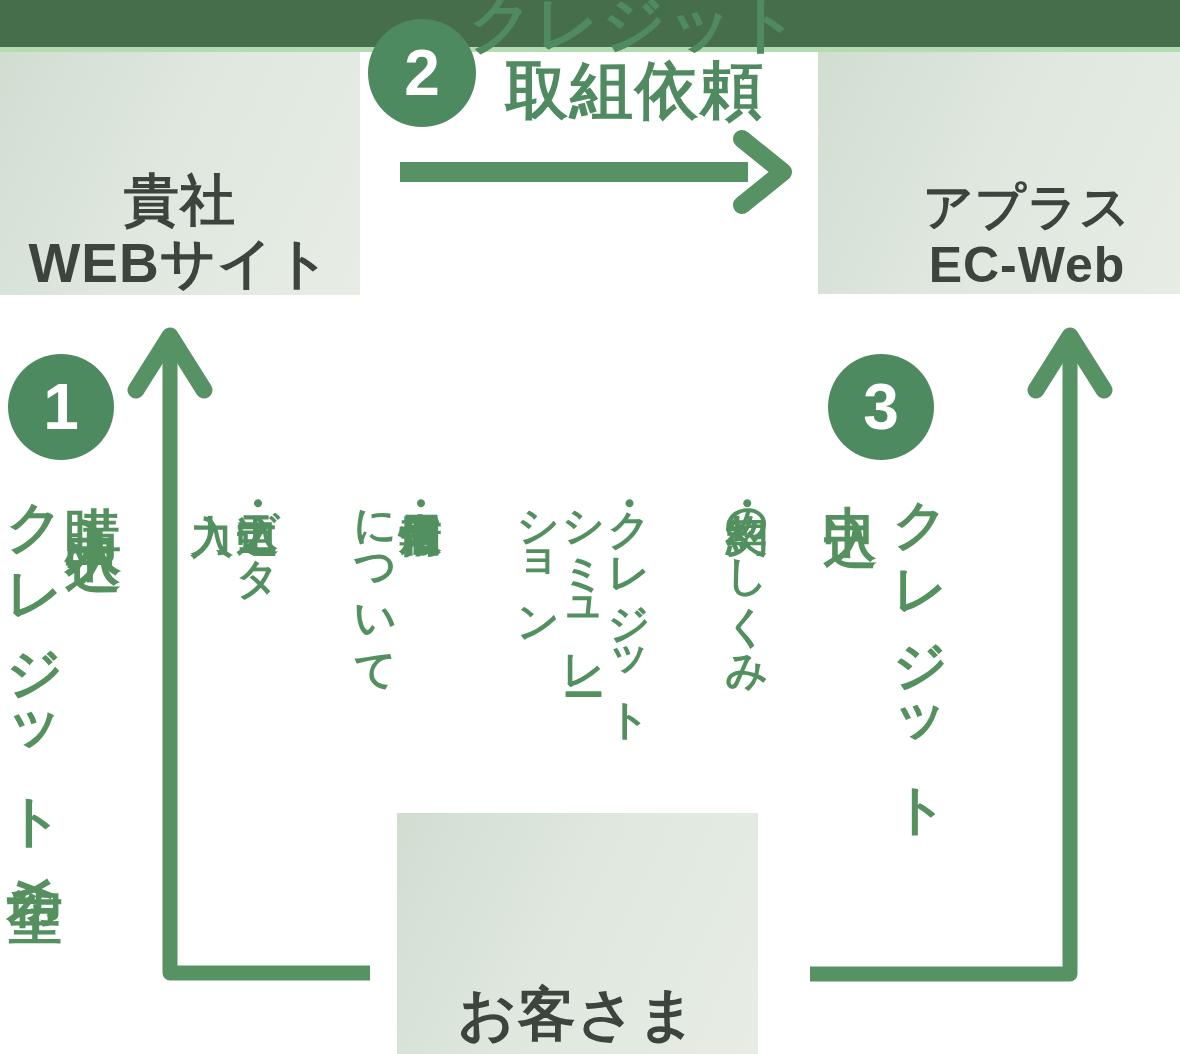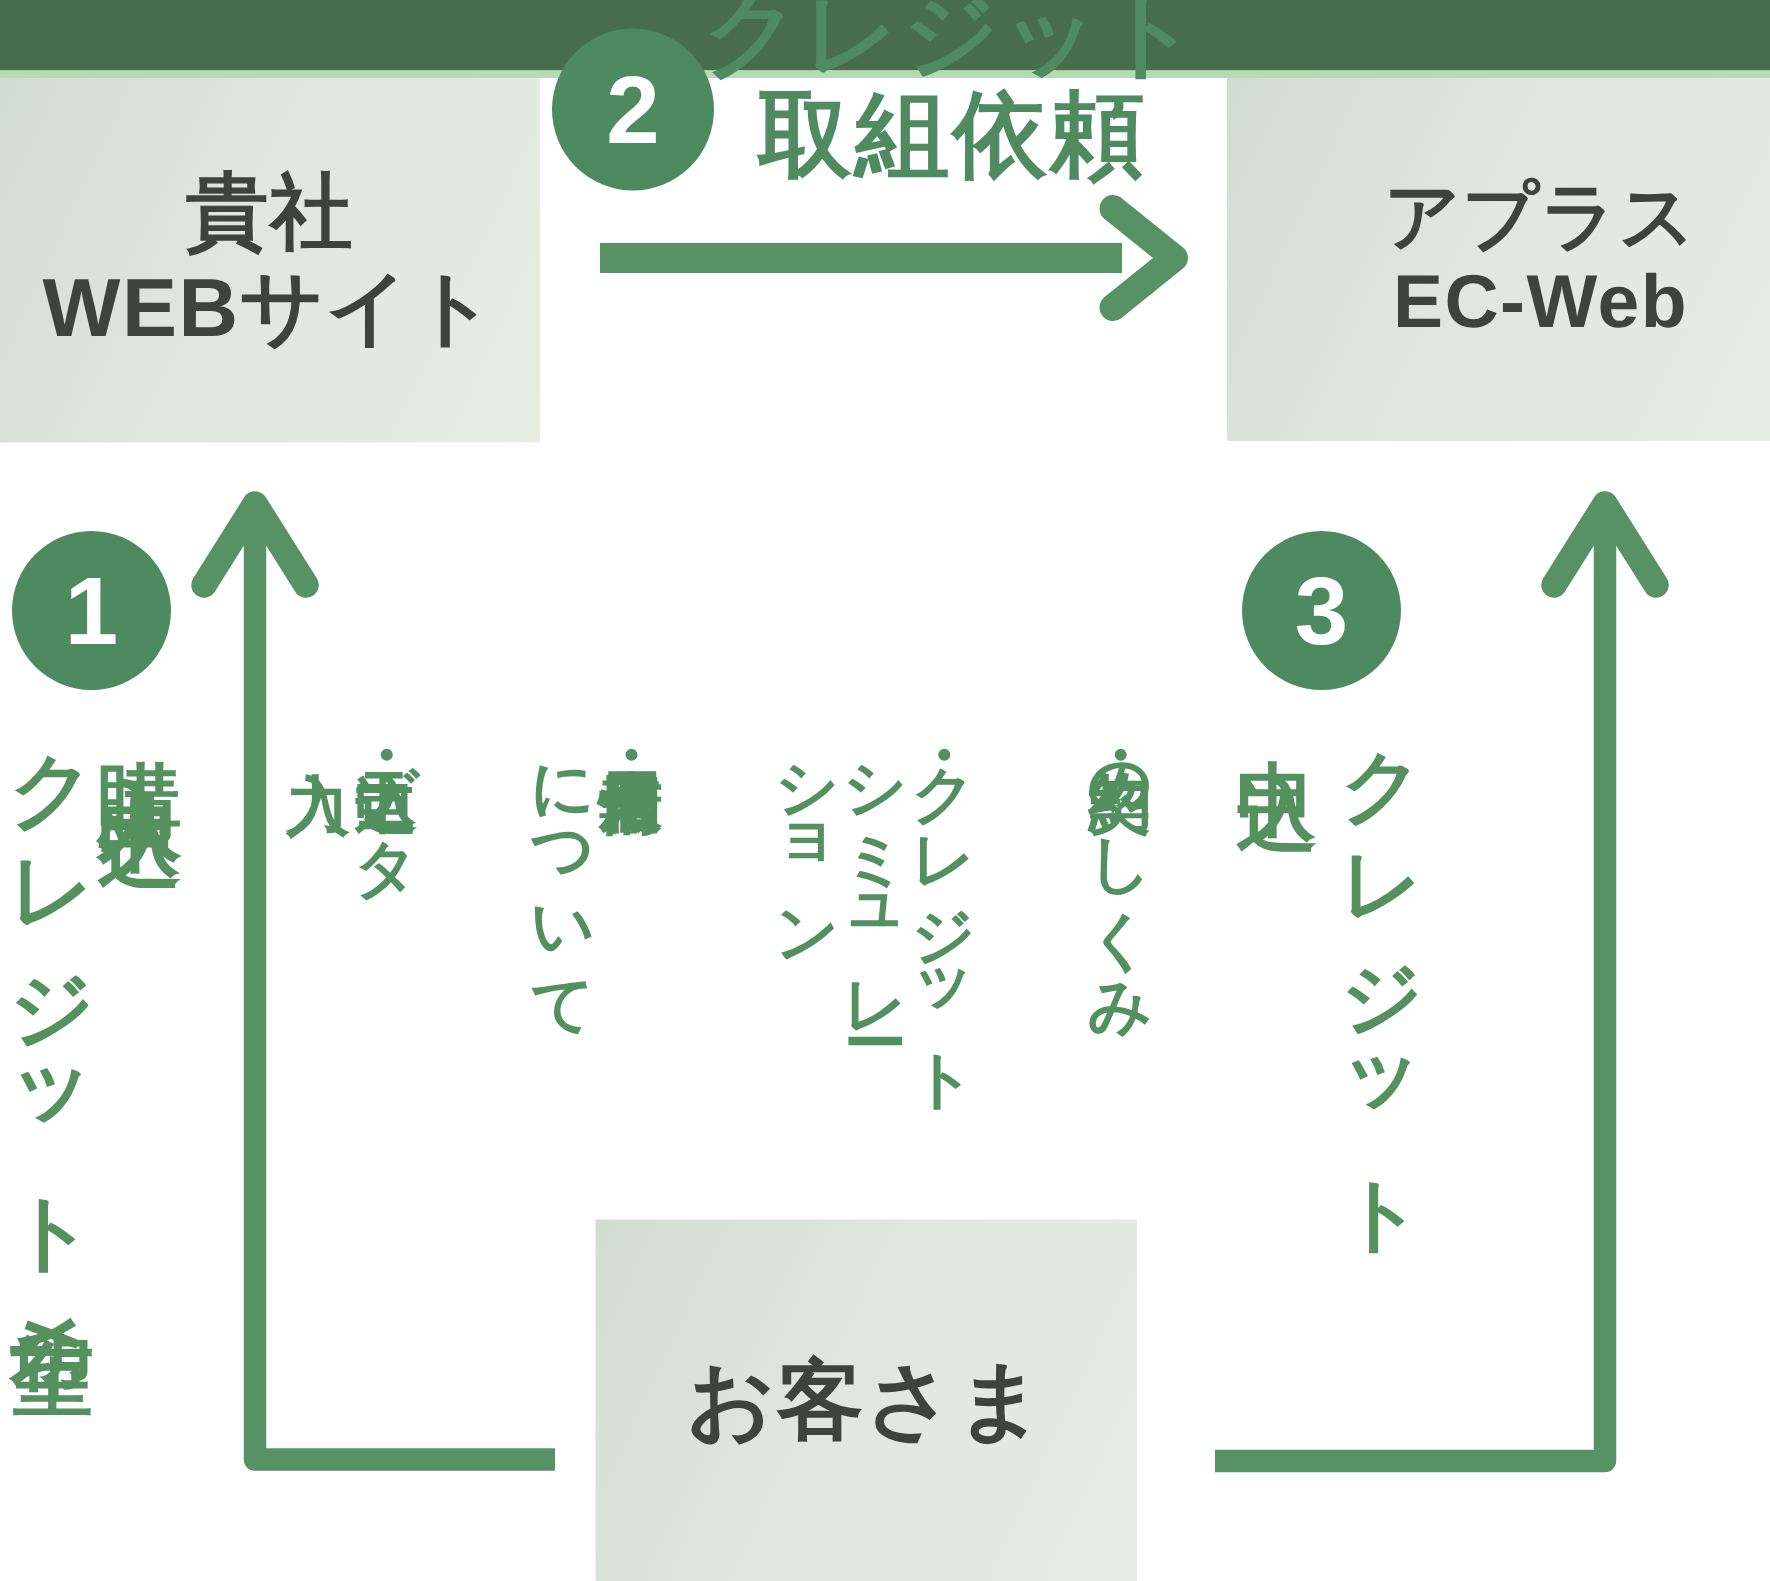--- a/index.html
+++ b/index.html
@@ -10,21 +10,21 @@
   }
   
   .band { position:absolute; left:0; top:0; width:1180px; height:47px; background:#476e4a; }
   .band-edge { position:absolute; left:0; top:47px; width:1180px; height:5px; background:#b5dcb0; }
 
   
   .node {
     position:absolute;
     background:linear-gradient(115deg,#d2ddd2 0%,#dfe7de 45%,#e7ede5 100%);
     color:#3d433d; font-weight:700; text-align:center;
-    display:flex; align-items:center; justify-content:center;
+    display:flex; align-items:flex-end; justify-content:center;
     white-space:pre-line; letter-spacing:1px;
   }
   .node-merchant { left:0; top:52px; width:360px; height:243px; font-size:55px; line-height:1.15; }
   .node-aplus    { left:818px; top:52px; width:330px; height:242px; font-size:50px; line-height:1.15;padding-left:44px; }
   .node-customer { left:397px; top:813px; width:361px; height:241px; font-size:58px; }
 
   
   .step-circle {
     position:absolute; border-radius:50%; background:#4e8a5f; color:#ffffff;
     display:flex; align-items:center; justify-content:center;

